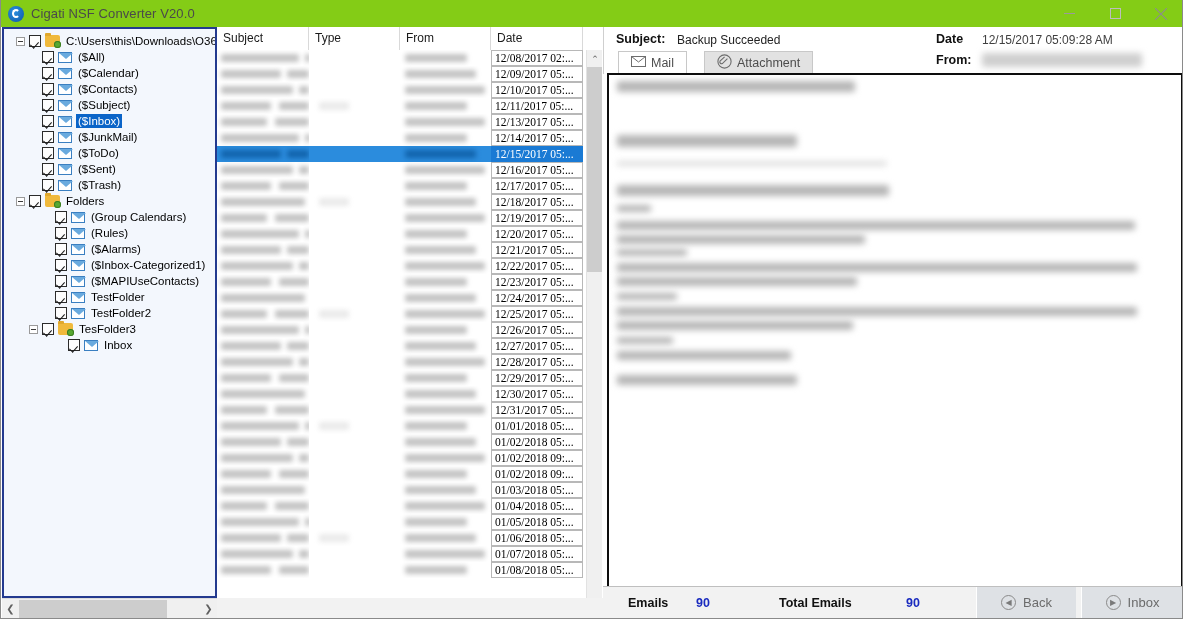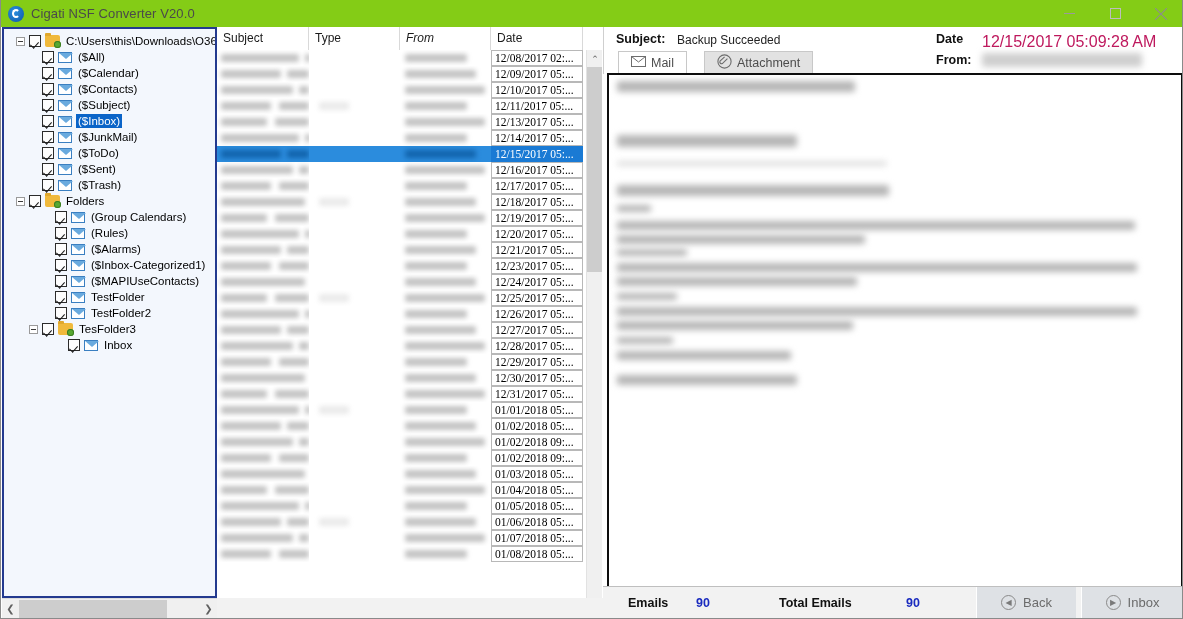--- a/index.html
+++ b/index.html
@@ -193,21 +193,21 @@
   #pv-subject-value {
     position: absolute; left: 73px; top: 6px;
     font-size: 12px; color: #222;
   }
   #pv-date-label {
     position: absolute; left: 332px; top: 5px;
     font-size: 12.5px; font-weight: bold; color: #111;
   }
   #pv-date-value {
     position: absolute; left: 378px; top: 6px;
-    font-size: 16px; color: #be185d;
+    font-size: 12px; color: #404040;
   }
   #pv-from-label {
     position: absolute; left: 332px; top: 26px;
     font-size: 12.5px; font-weight: bold; color: #111;
   }
   #pv-from-value {
     position: absolute; left: 378px; top: 26px; width: 160px; height: 14px;
     background: #cfcfcf; filter: blur(3px); border-radius: 2px;
   }
   .pv-tab {
@@ -436,21 +436,21 @@
     <div class="hsb-arrow">❮</div>
     <div class="thumb" style="width:148px"></div>
     <div class="track"></div>
     <div class="hsb-arrow">❯</div>
   </div>
 
   <div id="list-panel">
     <div id="list-head">
         <div class="col-h" style="width: 92px;">Subject</div>
         <div class="col-h" style="width: 91px;">Type</div>
-        <div class="col-h" style="width: 91px; font-style: italic;">From</div>
+        <div class="col-h" style="width: 91px;">From</div>
         <div class="col-h" style="width: 92px;">Date</div>
         <div class="col-h" style="width: 19px; border-right: none;"></div>
       </div>
     <div id="list-rows">
         <div class="row">
           <div class="cell-blur" style="width: 92px;">
             <div class="blurbar" style="left: 4px; width: 78px;"></div>
             <div class="blurbar" style="left: 88px; width: 6px;"></div>
           </div>
           <div class="cell-blur" style="width: 91px;"></div>
@@ -586,20 +586,31 @@
         <div class="row">
           <div class="cell-blur" style="width: 92px;">
             <div class="blurbar" style="left: 4px; width: 60px;"></div>
             <div class="blurbar" style="left: 70px; width: 22px;"></div>
           </div>
           <div class="cell-blur" style="width: 91px;"></div>
           <div class="cell-blur" style="width: 91px;">
             <div class="blurbar" style="left: 5px; width: 71px;"></div>
           </div>
           <div class="cell-date">12/21/2017 05:...</div>
+        </div>
+        <div class="row">
+          <div class="cell-blur" style="width: 92px;">
+            <div class="blurbar" style="left: 4px; width: 72px;"></div>
+            <div class="blurbar" style="left: 82px; width: 10px;"></div>
+          </div>
+          <div class="cell-blur" style="width: 91px;"></div>
+          <div class="cell-blur" style="width: 91px;">
+            <div class="blurbar" style="left: 5px; width: 80px;"></div>
+          </div>
+          <div class="cell-date">12/22/2017 05:...</div>
         </div>
         <div class="row">
           <div class="cell-blur" style="width: 92px;">
             <div class="blurbar" style="left: 4px; width: 50px;"></div>
             <div class="blurbar" style="left: 62px; width: 30px;"></div>
           </div>
           <div class="cell-blur" style="width: 91px;"></div>
           <div class="cell-blur" style="width: 91px;">
             <div class="blurbar" style="left: 5px; width: 62px;"></div>
           </div>

